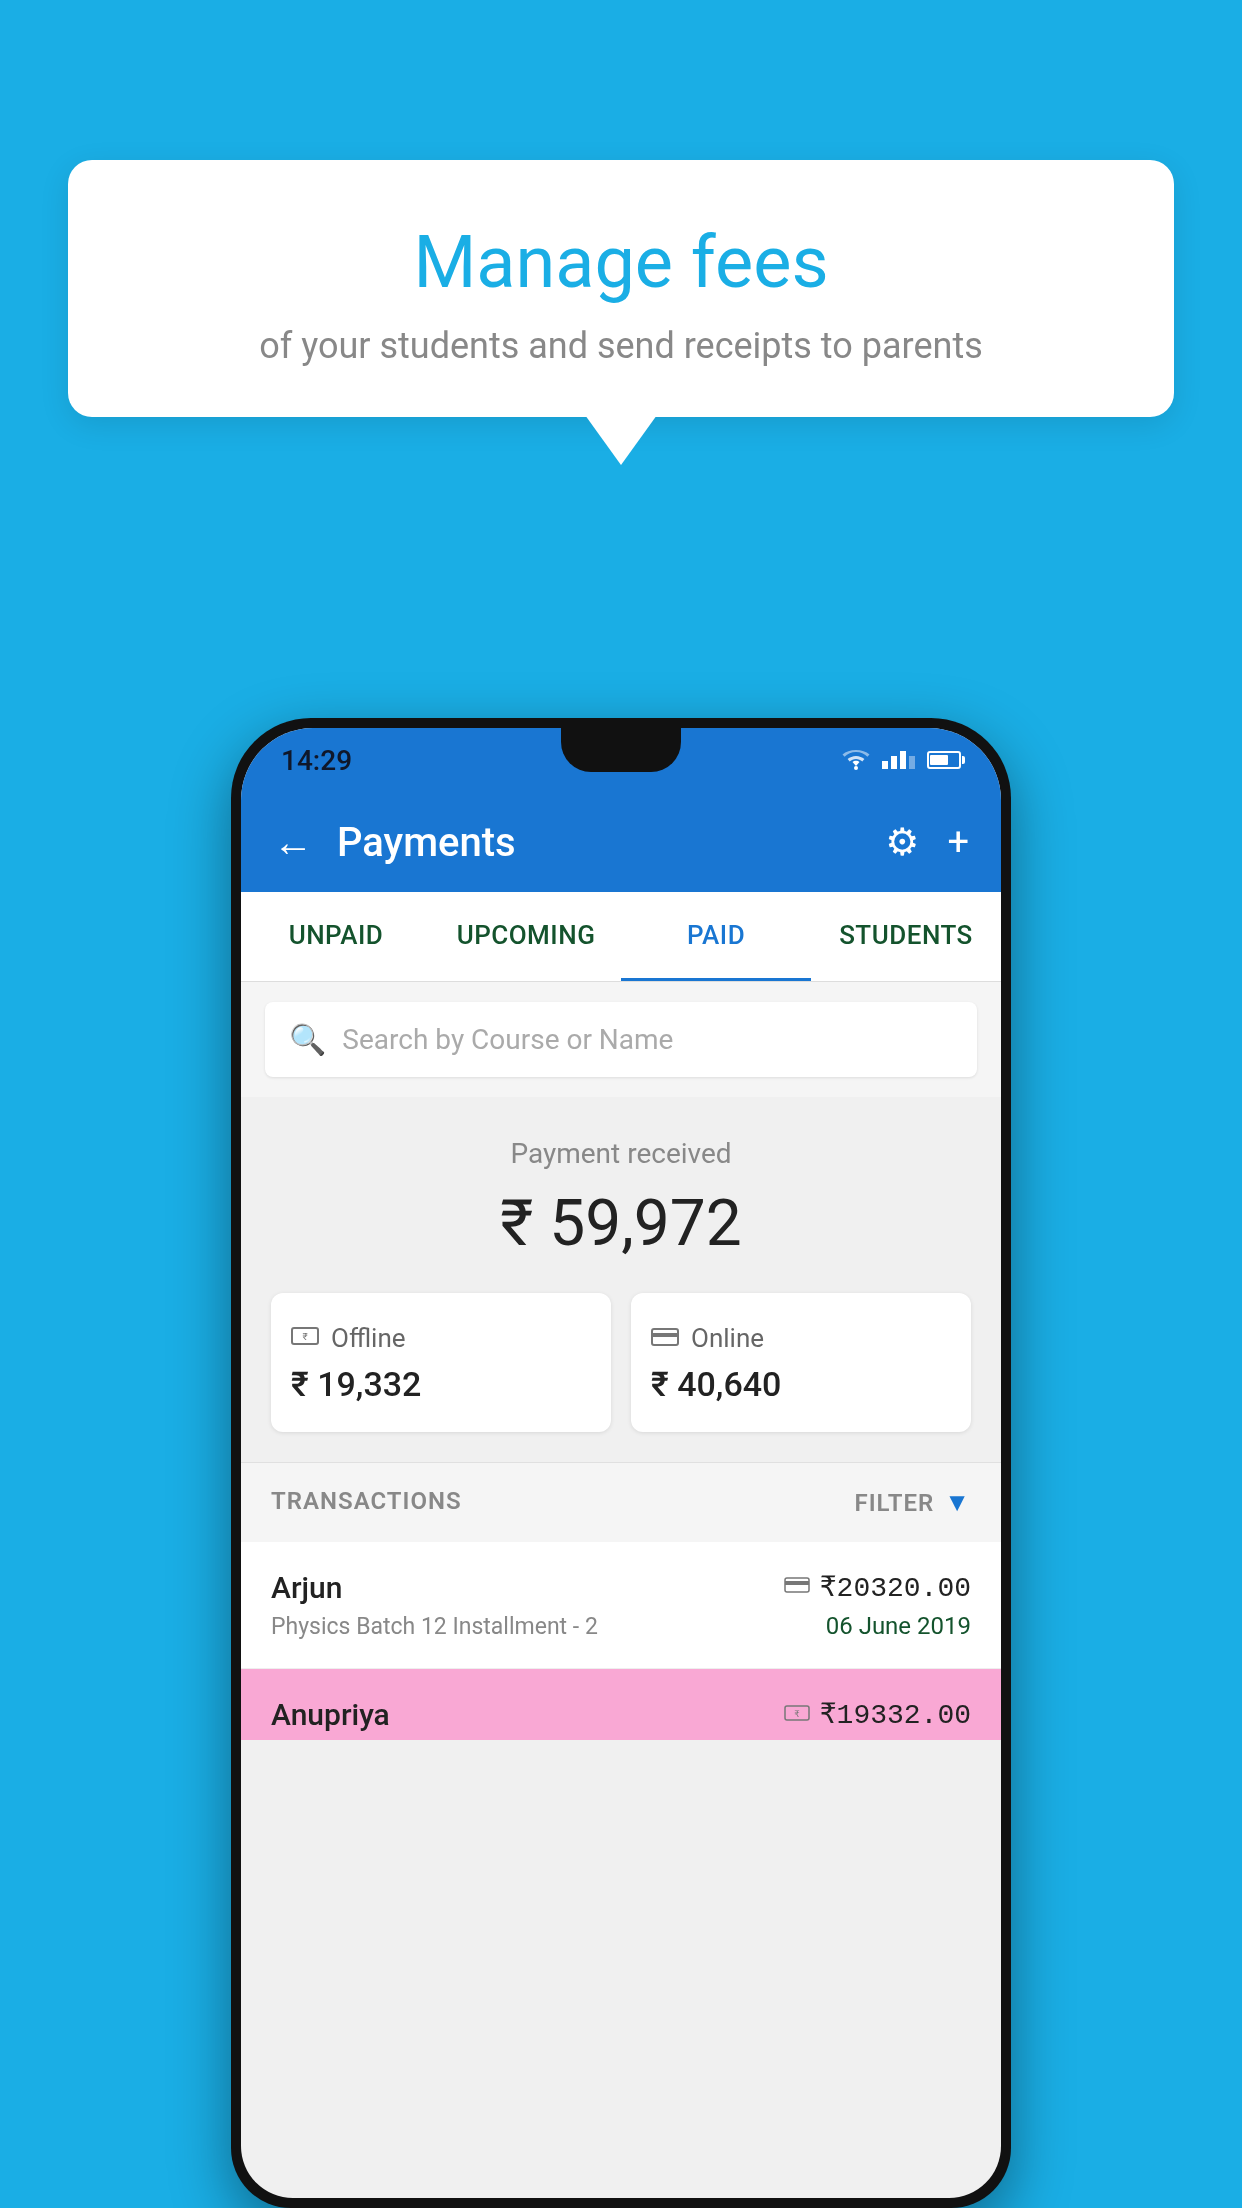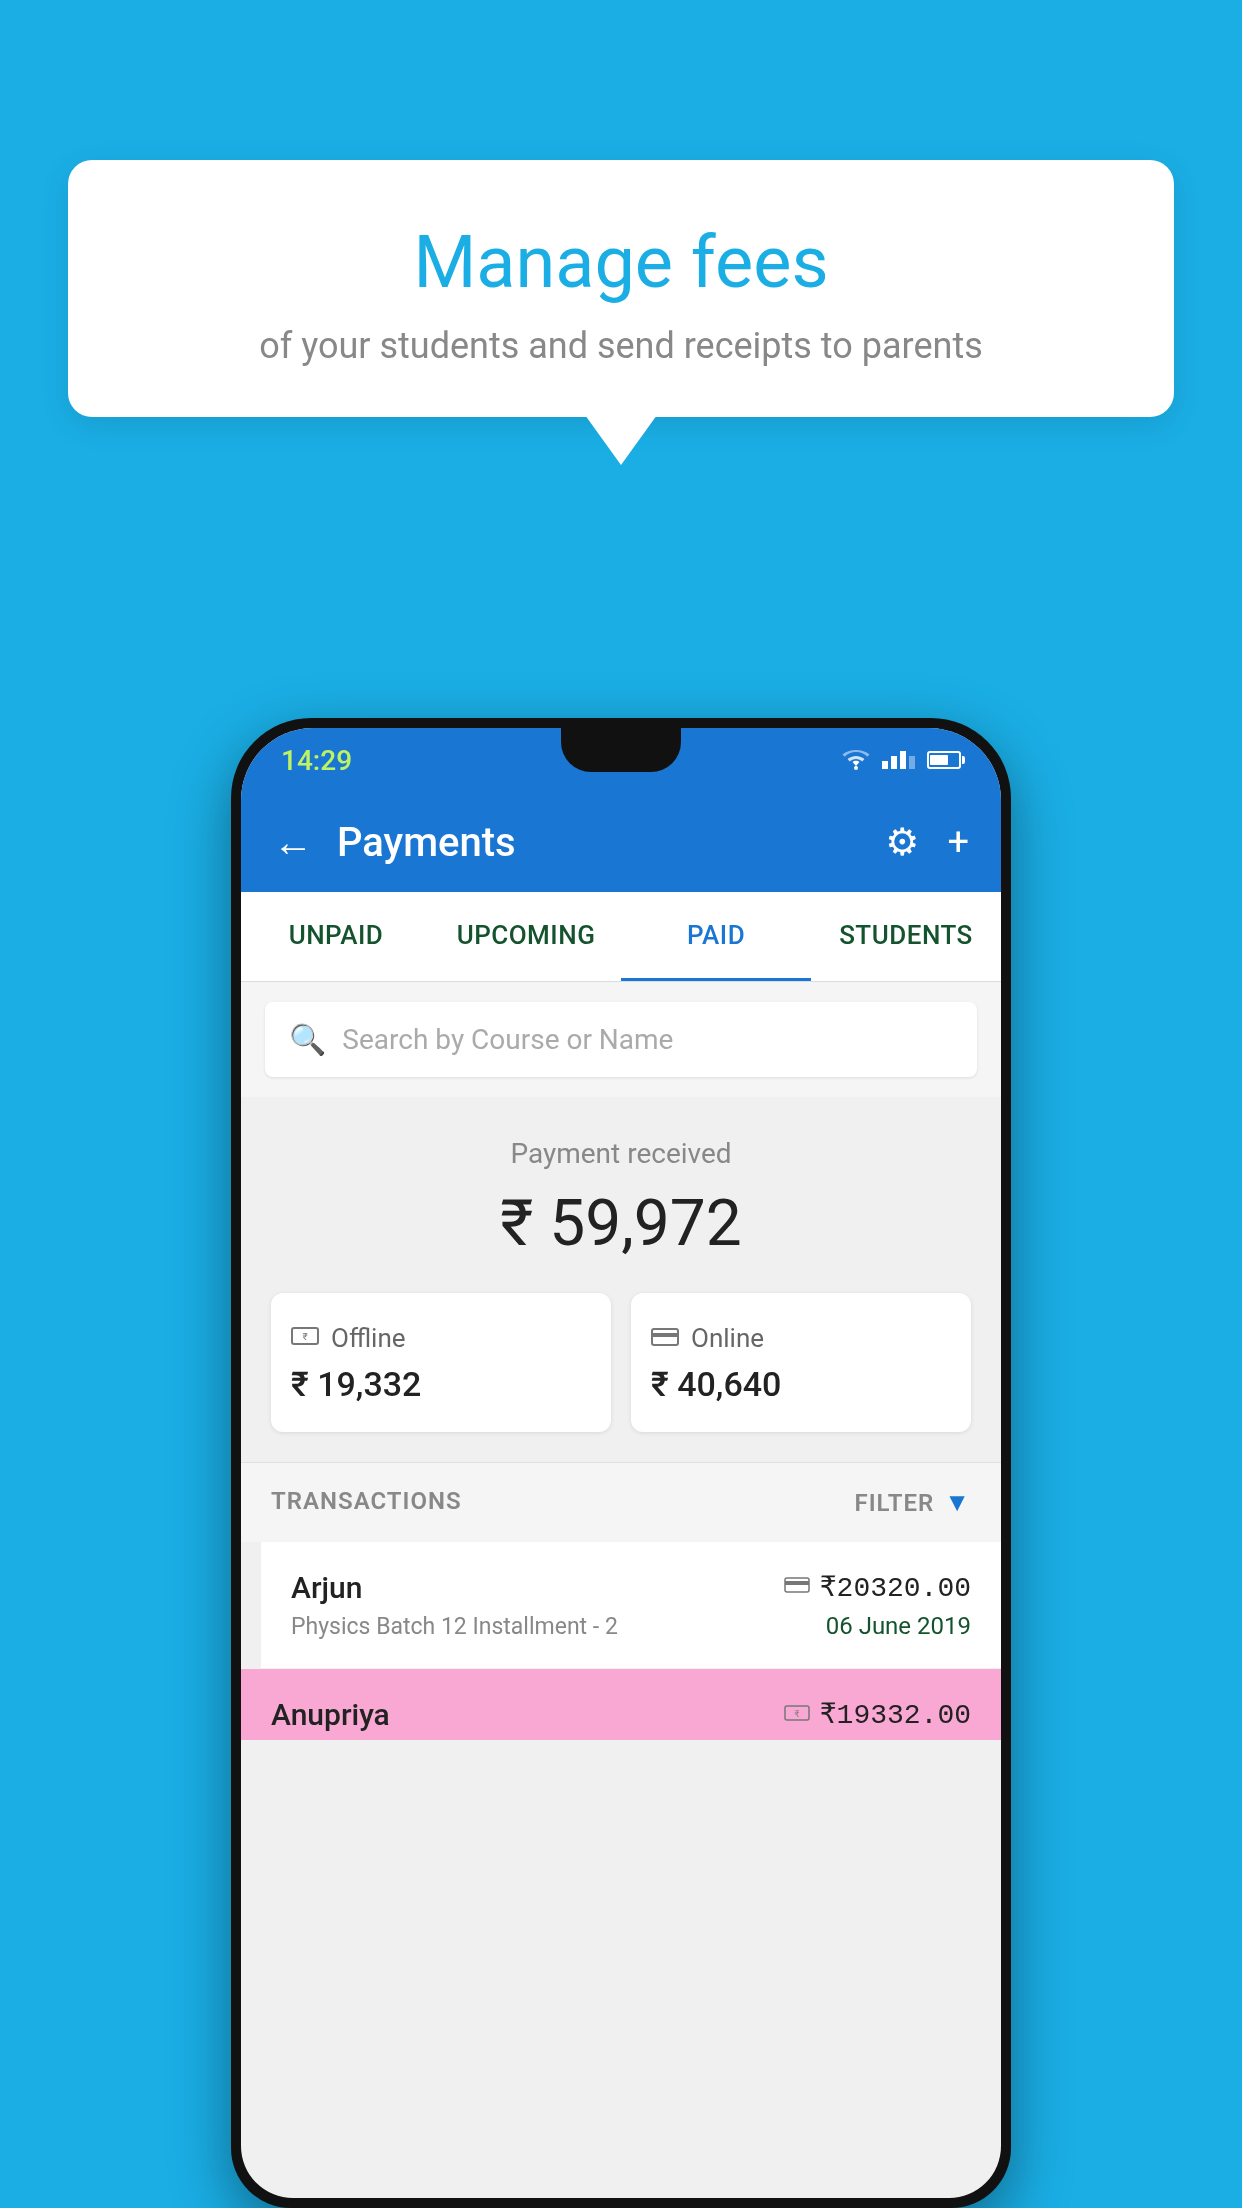--- a/index.html
+++ b/index.html
@@ -83,21 +83,21 @@
       background: #1976d2;
       height: 64px;
       display: flex;
       align-items: center;
       justify-content: space-between;
       padding: 0 40px;
       position: relative;
     }
 
     .status-time {
-      color: #bef264;
+      color: #0f172a;
       font-size: 28px;
       font-weight: 500;
     }
 
     .notch {
       position: absolute;
       top: 0;
       left: 50%;
       transform: translateX(-50%);
       width: 120px;
@@ -324,21 +324,20 @@
     }
 
     
     .transaction-row {
       background: white;
       padding: 28px 30px;
       border-bottom: 1px solid #eee;
       display: flex;
       justify-content: space-between;
       align-items: flex-start;
-      margin-left: 20px;
     }
 
     .transaction-left {
       flex: 1;
     }
 
     .transaction-name {
       color: #222;
       font-size: 30px;
       font-weight: 500;

